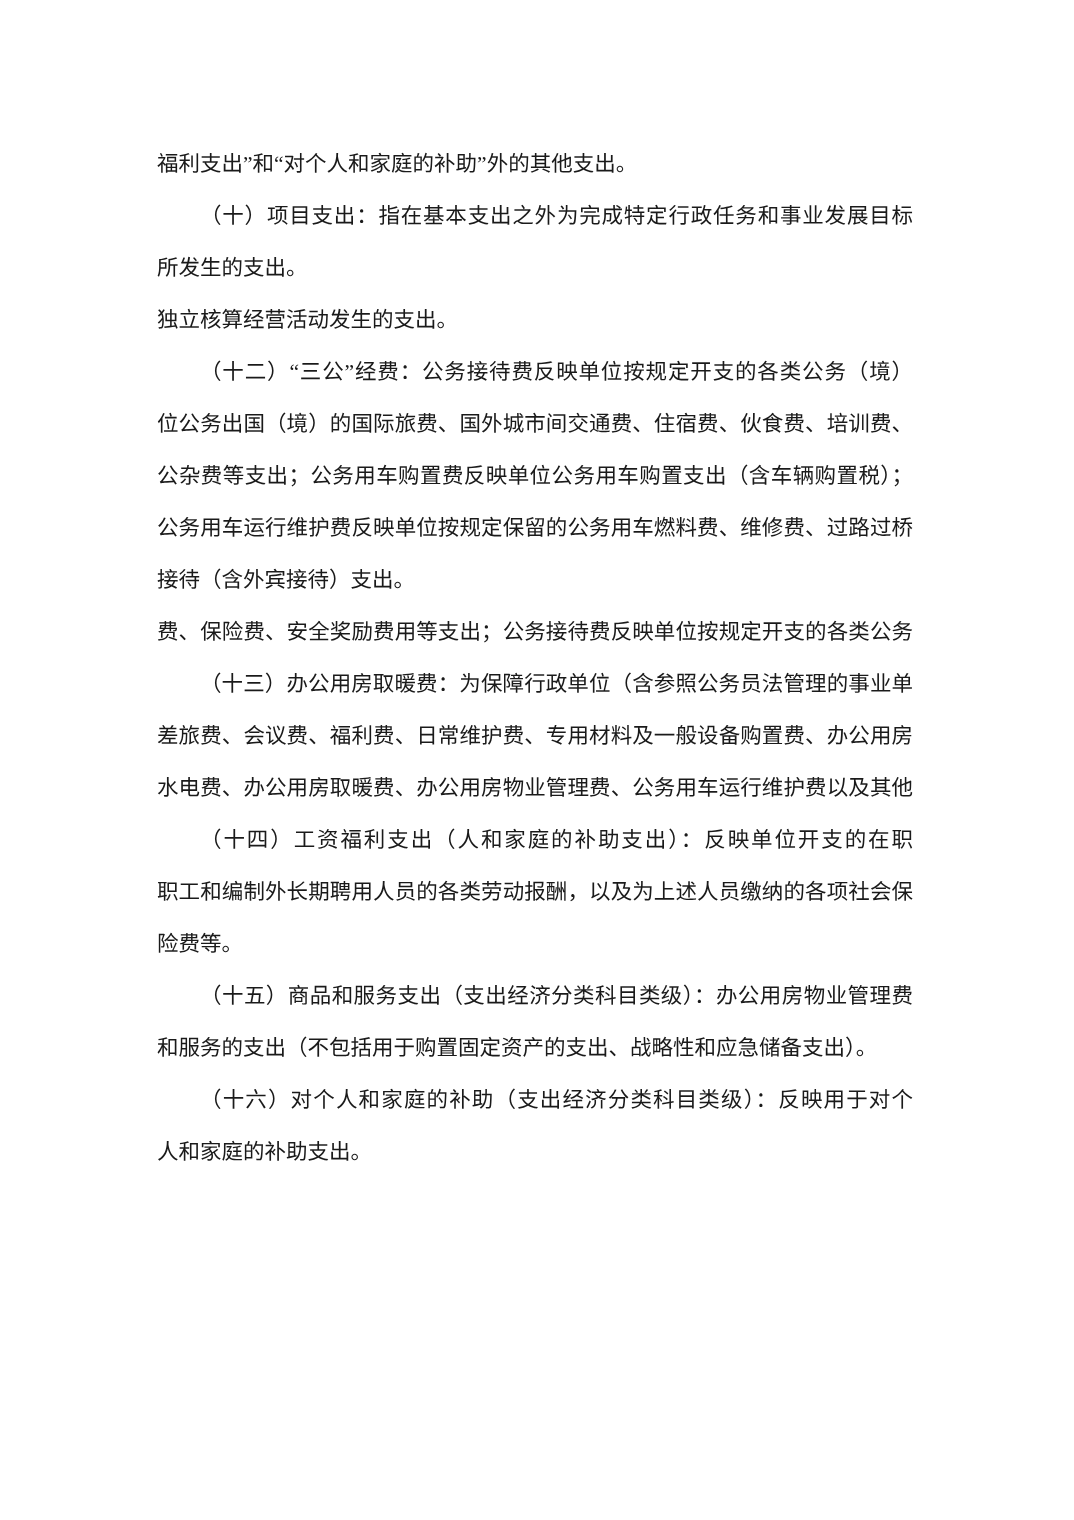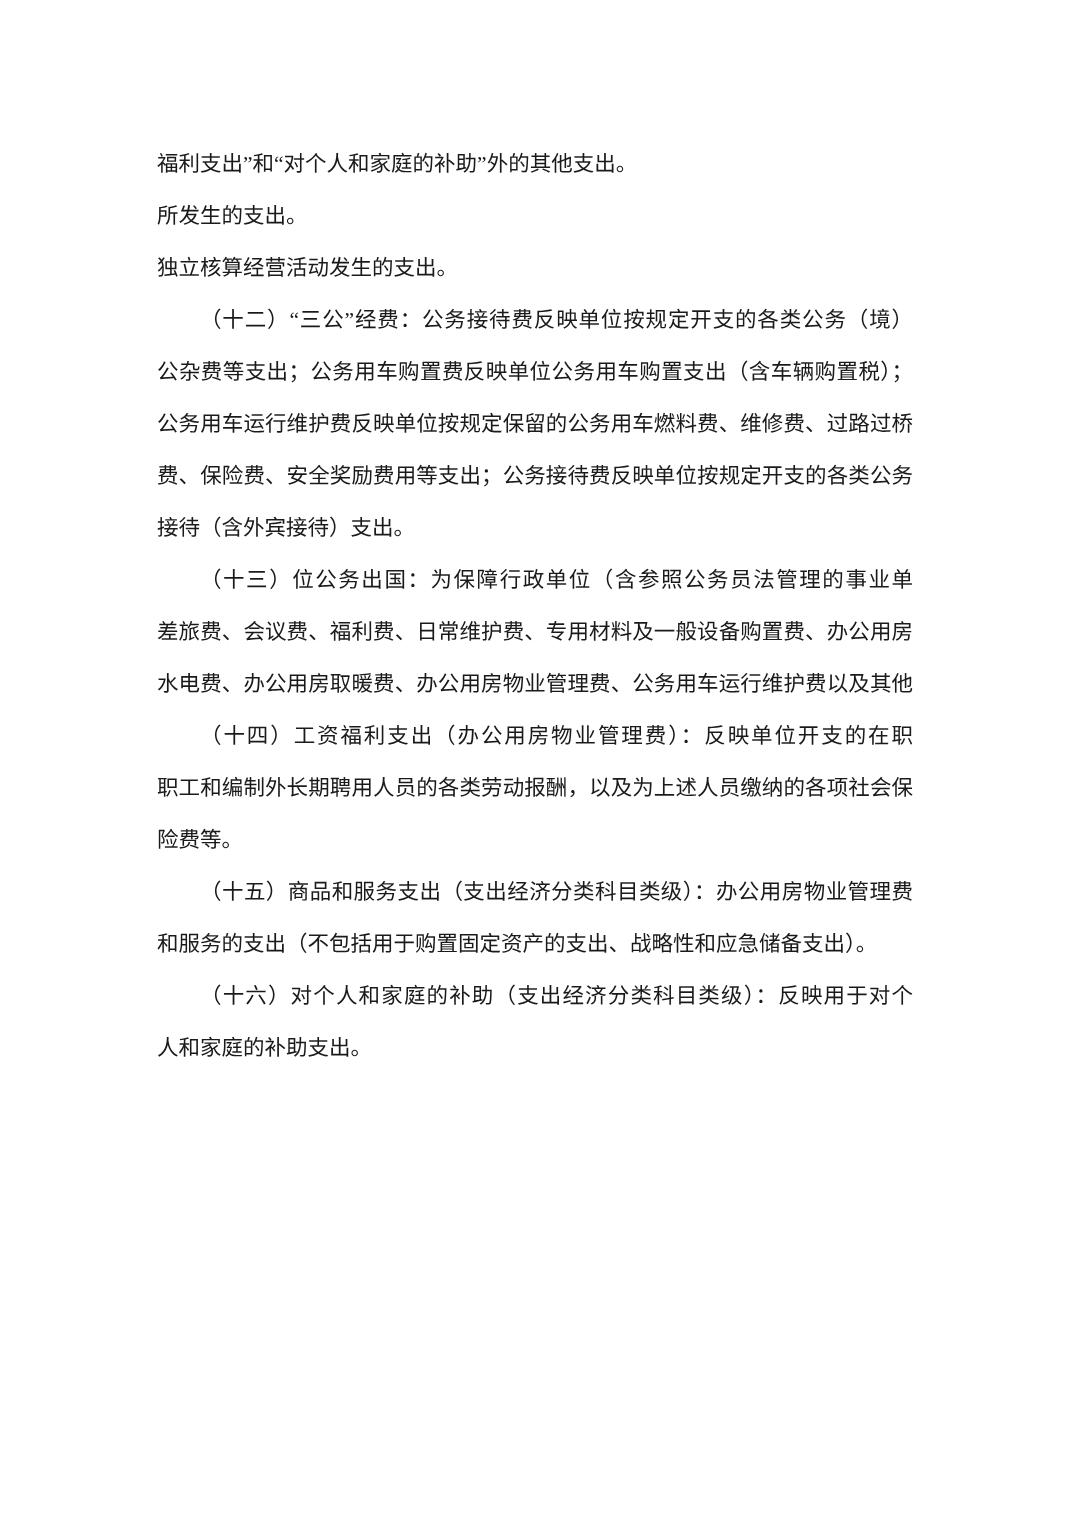--- a/index.html
+++ b/index.html
@@ -43,31 +43,33 @@
   .line.indent {
     text-indent: 2em;
   }
 </style>
 </head>
 <body style="background: rgb(255, 255, 255);">
 
 <div class="page">
   <div class="doc-body" id="doc-body" style="color: rgb(26, 26, 26);">
       <div class="line para-end">福利支出”和“对个人和家庭的补助”外的其他支出。</div>
+      <div class="line indent">（十）项目支出：指在基本支出之外为完成特定行政任务和事业发展目标</div>
       <div class="line para-end">所发生的支出。</div>
       <div class="line para-end">独立核算经营活动发生的支出。</div>
       <div class="line indent">（十二）“三公”经费：公务接待费反映单位按规定开支的各类公务（境）</div>
+      <div class="line">位公务出国（境）的国际旅费、国外城市间交通费、住宿费、伙食费、培训费、</div>
       <div class="line">公杂费等支出；公务用车购置费反映单位公务用车购置支出（含车辆购置税）；</div>
       <div class="line">公务用车运行维护费反映单位按规定保留的公务用车燃料费、维修费、过路过桥</div>
+      <div class="line para-end">接待（含外宾接待）支出。</div>
       <div class="line">费、保险费、安全奖励费用等支出；公务接待费反映单位按规定开支的各类公务</div>
-      <div class="line para-end">接待（含外宾接待）支出。</div>
-      <div class="line indent">（十三）位公务出国：为保障行政单位（含参照公务员法管理的事业单</div>
+      <div class="line indent">（十三）办公用房取暖费：为保障行政单位（含参照公务员法管理的事业单</div>
       <div class="line">差旅费、会议费、福利费、日常维护费、专用材料及一般设备购置费、办公用房</div>
       <div class="line">水电费、办公用房取暖费、办公用房物业管理费、公务用车运行维护费以及其他</div>
-      <div class="line indent">（十四）工资福利支出（办公用房物业管理费）：反映单位开支的在职</div>
+      <div class="line indent">（十四）工资福利支出（人和家庭的补助支出）：反映单位开支的在职</div>
       <div class="line">职工和编制外长期聘用人员的各类劳动报酬，以及为上述人员缴纳的各项社会保</div>
       <div class="line para-end">险费等。</div>
       <div class="line indent">（十五）商品和服务支出（支出经济分类科目类级）：办公用房物业管理费</div>
       <div class="line para-end">和服务的支出（不包括用于购置固定资产的支出、战略性和应急储备支出）。</div>
       <div class="line indent">（十六）对个人和家庭的补助（支出经济分类科目类级）：反映用于对个</div>
       <div class="line para-end">人和家庭的补助支出。</div>
     </div>
 </div>
 
 </body></html>

